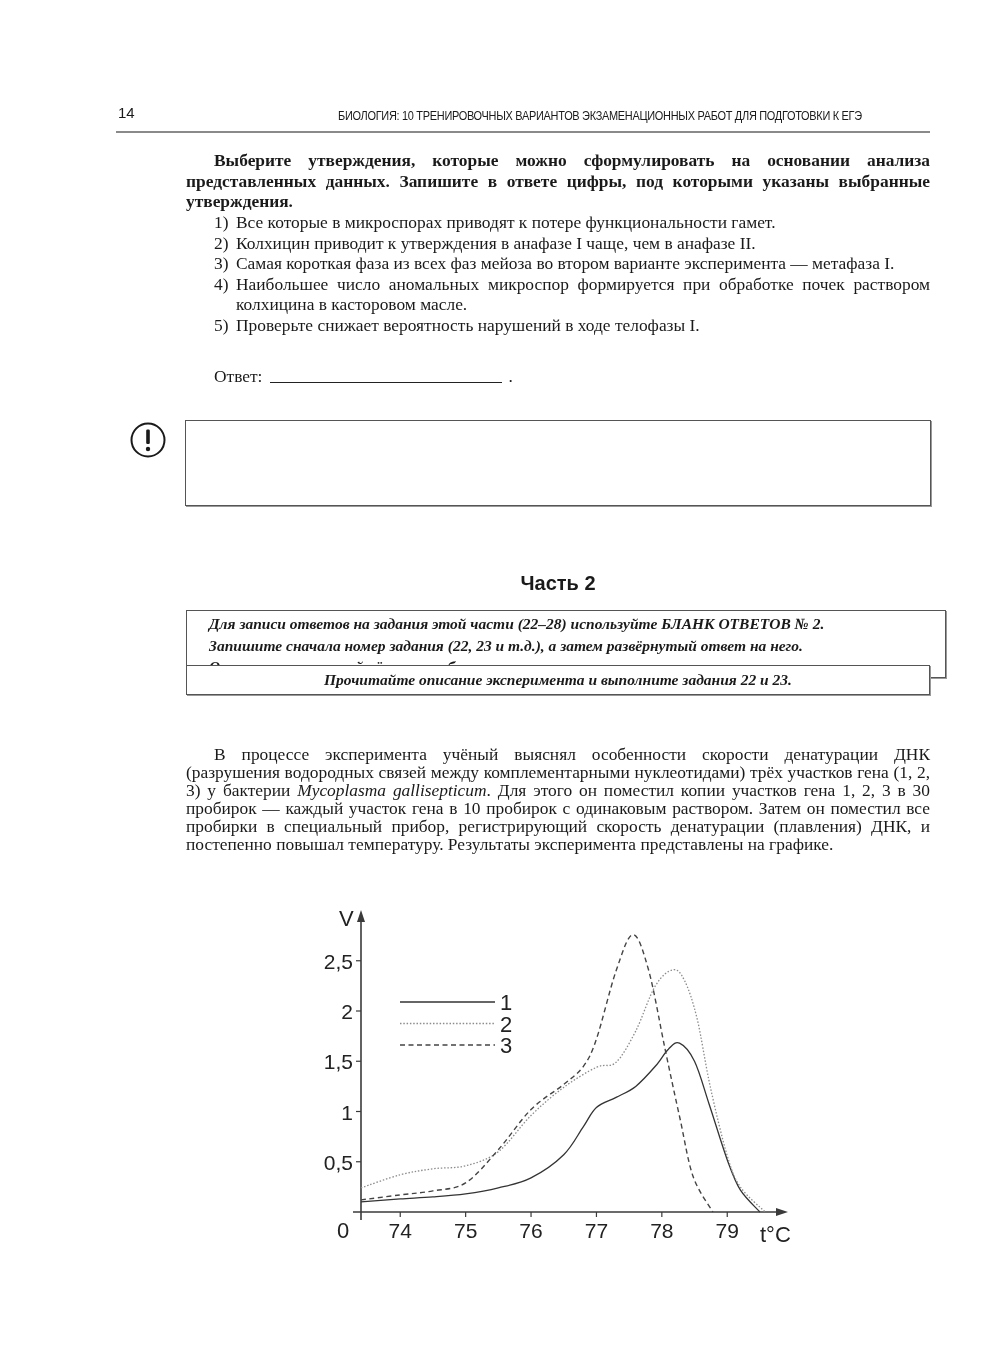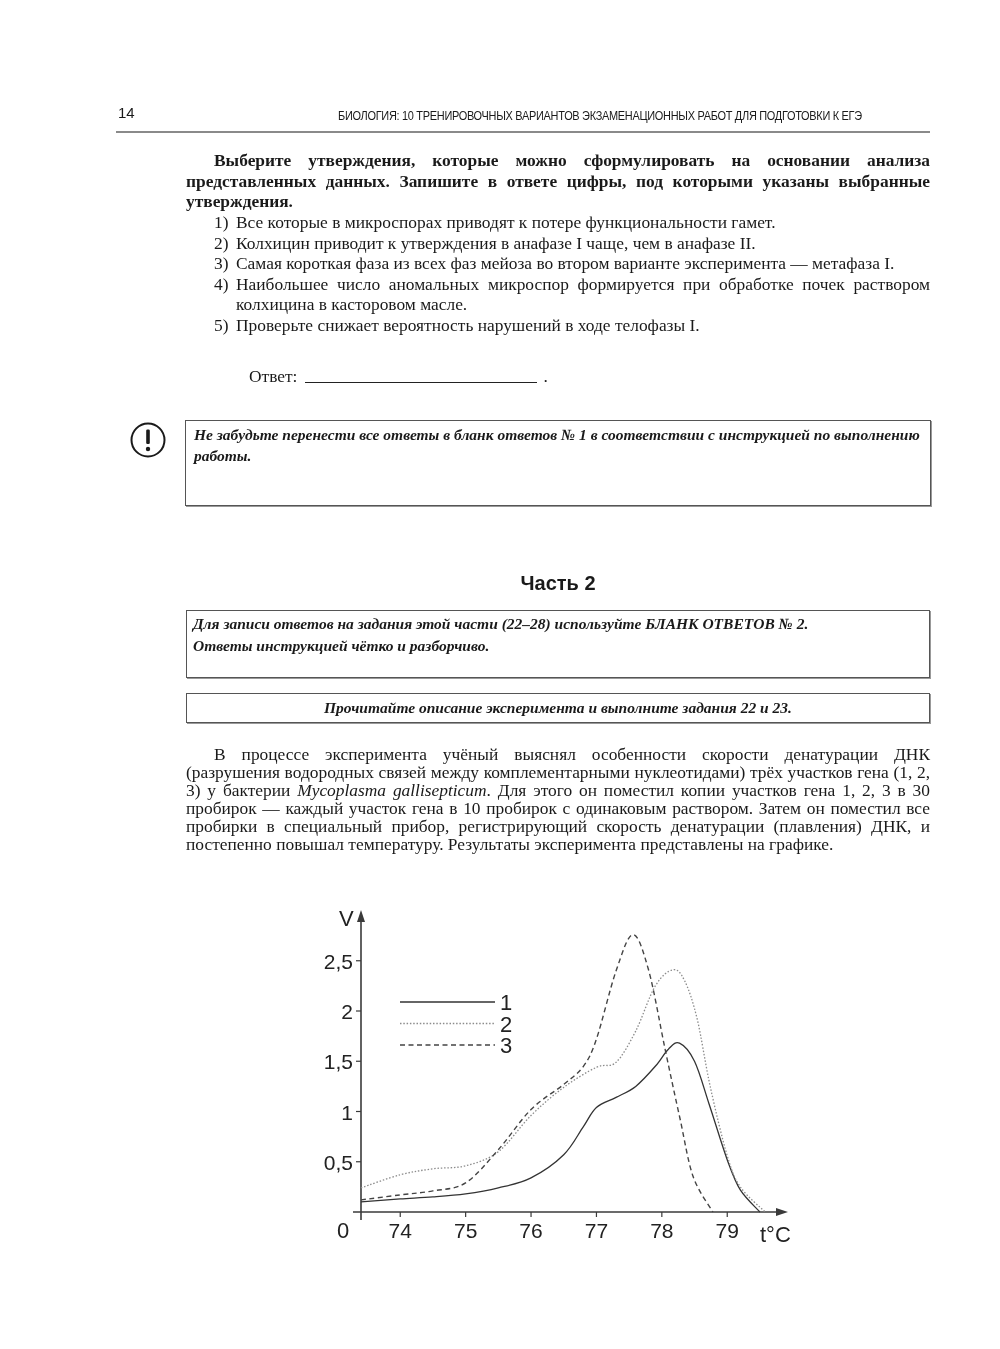--- a/index.html
+++ b/index.html
@@ -10,31 +10,31 @@
   #head-rule { position: absolute; left: 116px; top: 131px; width: 814px; height: 2px; background: #8a8a8a; }
 
   .body-text { position: absolute; left: 186px; width: 744px; font-family: "Liberation Serif", serif; font-size: 17.4px; line-height: 20.5px; text-align: justify; }
   .body-text p { margin: 0; text-indent: 28px; }
   .opt { display: flex; margin: 0; }
   .opt .num { width: 22px; flex: 0 0 auto; padding-left: 28px; }
   .opt .txt { flex: 1; }
 
   #intro-block { top: 150px; font-weight: bold; }
   #options { position: absolute; left: 186px; top: 212px; width: 744px; font-family: "Liberation Serif", serif; font-size: 17.4px; line-height: 20.5px; text-align: justify; }
-  #answer-line { position: absolute; left: 214px; top: 366px; font-family: "Liberation Serif", serif; font-size: 17.4px; display: flex; align-items: flex-end; margin-left: 35px; }
+  #answer-line { position: absolute; left: 214px; top: 366px; font-family: "Liberation Serif", serif; font-size: 17.4px; display: flex; align-items: flex-end; }
   #answer-line .blank { display: inline-block; width: 232px; border-bottom: 1px solid #222; margin: 0 6px 4px 8px; height: 1px; }
 
   #warn-icon { position: absolute; left: 130px; top: 422px; width: 36px; height: 36px; }
   .note-box { position: absolute; border: 1px solid #555; box-shadow: 1px 1px 0 #999; font-family: "Liberation Serif", serif; font-style: italic; font-weight: bold; background: #fff; }
   #reminder-box { left: 185px; top: 420px; width: 728px; height: 70px; padding: 4px 8px 10px 8px; font-size: 15.5px; line-height: 20.5px; }
   #reminder-box div { margin: 0; }
 
   #part-title { position: absolute; left: 0; width: 1116px; top: 572px; text-align: center; font-family: "Liberation Sans", sans-serif; font-weight: bold; font-size: 20px; }
-  #part-box { left: 186px; top: 610px; width: 728px; height: 60px; padding: 2px 8px 4px 6px; font-size: 15.5px; line-height: 21.5px; }
-  #read-box { left: 186px; top: 693px; width: 742px; height: 28px; font-size: 15.5px; line-height: 28px; text-align: center; }
+  #part-box { left: 186px; top: 610px; width: 728px; height: 60px; padding: 2px 8px 4px 22px; font-size: 15.5px; line-height: 21.5px; }
+  #read-box { left: 186px; top: 665px; width: 742px; height: 28px; font-size: 15.5px; line-height: 28px; text-align: center; }
 
   #experiment-text { top: 745px; line-height: 18px; }
   #experiment-text i { font-style: italic; }
 
   #chart { position: absolute; left: 320px; top: 900px; width: 480px; height: 360px; }
   #chart text { font-family: "Liberation Sans", "DejaVu Sans", sans-serif; fill: #222; }
 </style>
 </head>
 <body>
 
@@ -75,27 +75,27 @@
   <span>.</span>
 </div>
 
 <svg id="warn-icon" viewBox="0 0 36 36">
   <circle cx="18" cy="18" r="16.5" fill="none" stroke="#1a1a1a" stroke-width="2"></circle>
   <rect x="16.2" y="7.5" width="3.6" height="14.5" rx="1.2" fill="#1a1a1a"></rect>
   <circle cx="18" cy="27" r="2.2" fill="#1a1a1a"></circle>
 </svg>
 
 <div id="reminder-box" class="note-box">
-  <div>Не забудьте перенести все ответы в бланк ответов № 1 в соответствии с инструкцией по выполнению работы.</div>
 </div>
 
 <div id="part-title">Часть 2</div>
 
 <div id="part-box" class="note-box">
   <div>Для записи ответов на задания этой части (22–28) используйте БЛАНК ОТВЕТОВ № 2.</div>
+  <div>Запишите сначала номер задания (22, 23 и т.д.), а затем развёрнутый ответ на него.</div>
   <div>Ответы инструкцией чётко и разборчиво.</div>
 </div>
 
 <div id="read-box" class="note-box">
   <span>Прочитайте описание эксперимента и выполните задания 22 и 23.</span>
 </div>
 
 <div id="experiment-text" class="body-text">
   <p><span>В процессе эксперимента учёный выяснял особенности скорости денатурации ДНК (разрушения водородных связей между комплементарными нуклеотидами) трёх участков гена (1, 2, 3) у бактерии </span><i>Mycoplasma gallisepticum</i><span>. Для этого он поместил копии участков гена 1, 2, 3 в 30 пробирок — каждый участок гена в 10 пробирок с одинаковым раствором. Затем он поместил все пробирки в специальный прибор, регистрирующий скорость денатурации (плавления) ДНК, и постепенно повышал температуру. Результаты эксперимента представлены на графике.</span></p>
 </div>

